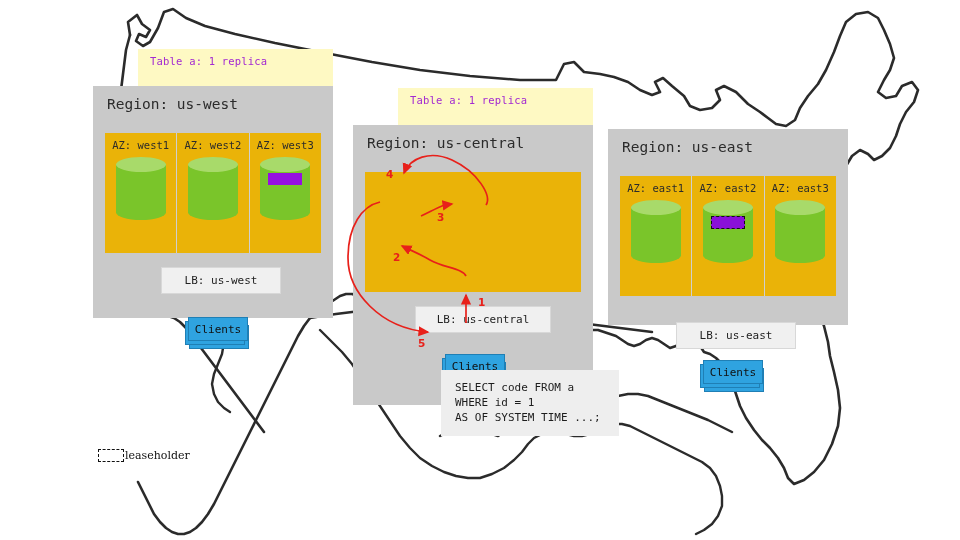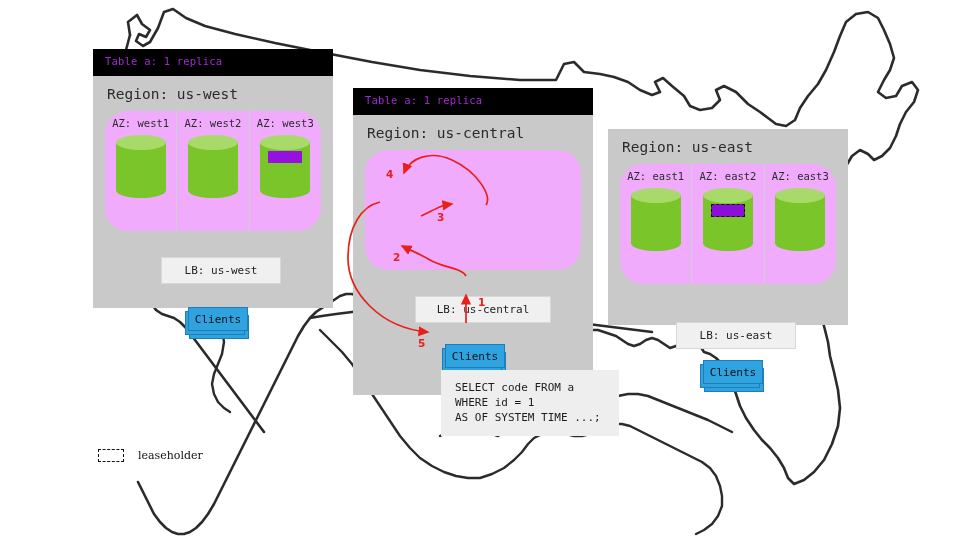--- a/index.html
+++ b/index.html
@@ -7,42 +7,42 @@
     width:960px;height:540px;background:#ffffff;overflow:hidden;position:relative;
     font-family:"DejaVu Sans Mono","Liberation Mono",monospace;
   }
   #stage{position:absolute;left:0;top:0;width:960px;height:540px;}
 
   .map-layer{position:absolute;left:0;top:0;width:960px;height:540px;pointer-events:none;}
 
   
   .region{position:absolute;}
   .region-header{
-    background:#000000;
+    background:#fef9c3;
     color:#a32ad1;
     font-size:10.5px;
-    padding:6px 12px 9px 12px;
+    padding:6px 12px 19px 12px;
     letter-spacing:0.2px;
     white-space:nowrap;
+    margin-left:45px;
   }
   .region-body{
     background:#c9c9c9;
     padding:0;
   }
   .region-title{
     color:#2b2b2b;
     font-size:14.5px;
     padding:10px 14px 9px 14px;
     white-space:nowrap;
   }
   .az-row{
     display:flex;
-    background:#f0abfc;
-    margin:0 12px;
-    border-radius:23px;
+    background:#eab308;
+    margin:12px 12px;
   }
   .az-cell{
     flex:1;
     border-right:1px solid #cfcfcf;
     padding:6px 0 10px 0;
     display:flex;
     flex-direction:column;
     align-items:center;
     position:relative;
   }
@@ -111,21 +111,21 @@
     font-size:11px;
     color:#1d1d1d;
     line-height:15px;
     padding:10px 14px 11px 14px;
     white-space:pre;
   }
 
   
   .legend{
     position:absolute;
-    display:flex;align-items:center;gap:14px;
+    display:flex;align-items:center;gap:1px;
     font-family:"DejaVu Serif","Liberation Serif",serif;
     font-size:11px;color:#111;
   }
   .legend .swatch{
     width:24px;height:11px;
     border:1.6px dashed #111;
     background:#ffffff;
   }
 
   

